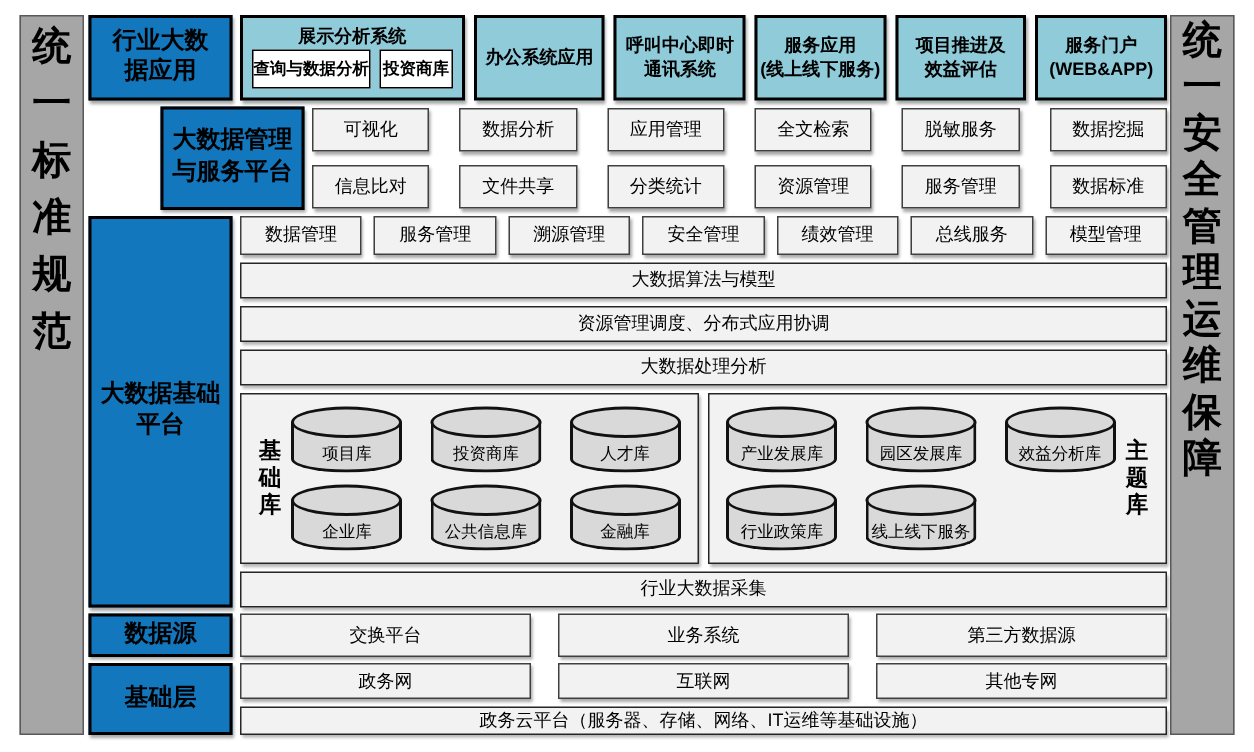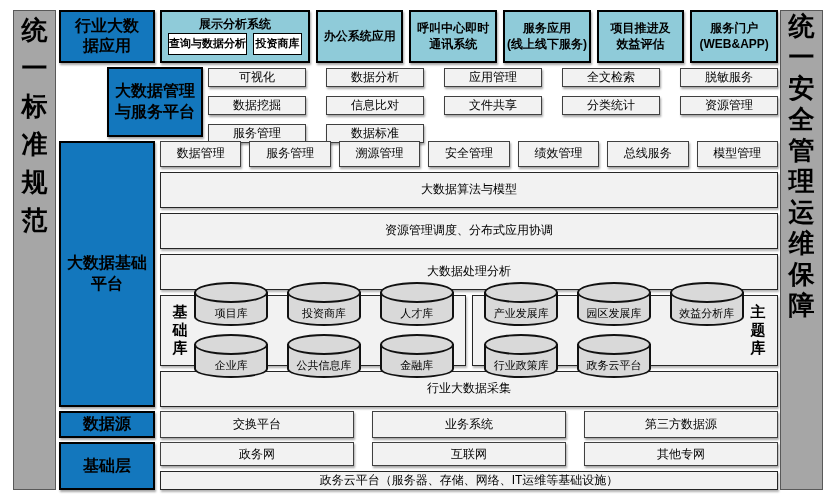--- a/index.html
+++ b/index.html
@@ -72,29 +72,29 @@
   
   .gbox {
     background:var(--box-fill,#F2F2F2); border:1.5px solid #404040;
     box-shadow:1px 2px 2px rgba(0,0,0,0.35);
     display:flex; align-items:center; justify-content:center;
     font-size:12px; text-align:center;
   }
 
   
   .mgmt-grid {
-    flex:1; display:grid; grid-template-columns:repeat(5,1fr);
+    flex:1; display:grid; grid-template-columns:repeat(6,1fr);
     grid-template-rows:1fr 1fr; gap:9px 20px; padding:1px 0;
   }
 
   
   .services-row { display:flex; gap:8px; height:26px; }
   .svc { flex:1; }
   .wide-bar {
-    height:36px; background:var(--box-fill,#F2F2F2); border:1.5px solid #262626;
+    height:24px; background:var(--box-fill,#F2F2F2); border:1.5px solid #262626;
     box-shadow:1px 2px 2px rgba(0,0,0,0.3);
     display:flex; align-items:center; justify-content:center; font-size:12px;
   }
   .db-row { flex:1; display:flex; gap:6px; min-height:0; }
   .db-group {
     flex:1; background:var(--box-fill,#F2F2F2); border:1.5px solid #262626;
     box-shadow:1px 2px 2px rgba(0,0,0,0.3);
     display:flex; align-items:center; gap:4px; padding:4px 10px;
   }
   .v-label {
@@ -225,21 +225,21 @@
               <div class="cylinder">
                   <span class="cyl-label">园区发展库</span>
                 </div>
               <div class="cylinder">
                   <span class="cyl-label">效益分析库</span>
                 </div>
               <div class="cylinder">
                   <span class="cyl-label">行业政策库</span>
                 </div>
               <div class="cylinder">
-                  <span class="cyl-label">政务云平台</span>
+                  <span class="cyl-label">线上线下服务</span>
                 </div>
             </div>
             <div class="v-label">主题库</div>
           </div>
         </div>
 
         <div class="wide-bar">行业大数据采集</div>
       </div>
     </div>
 

